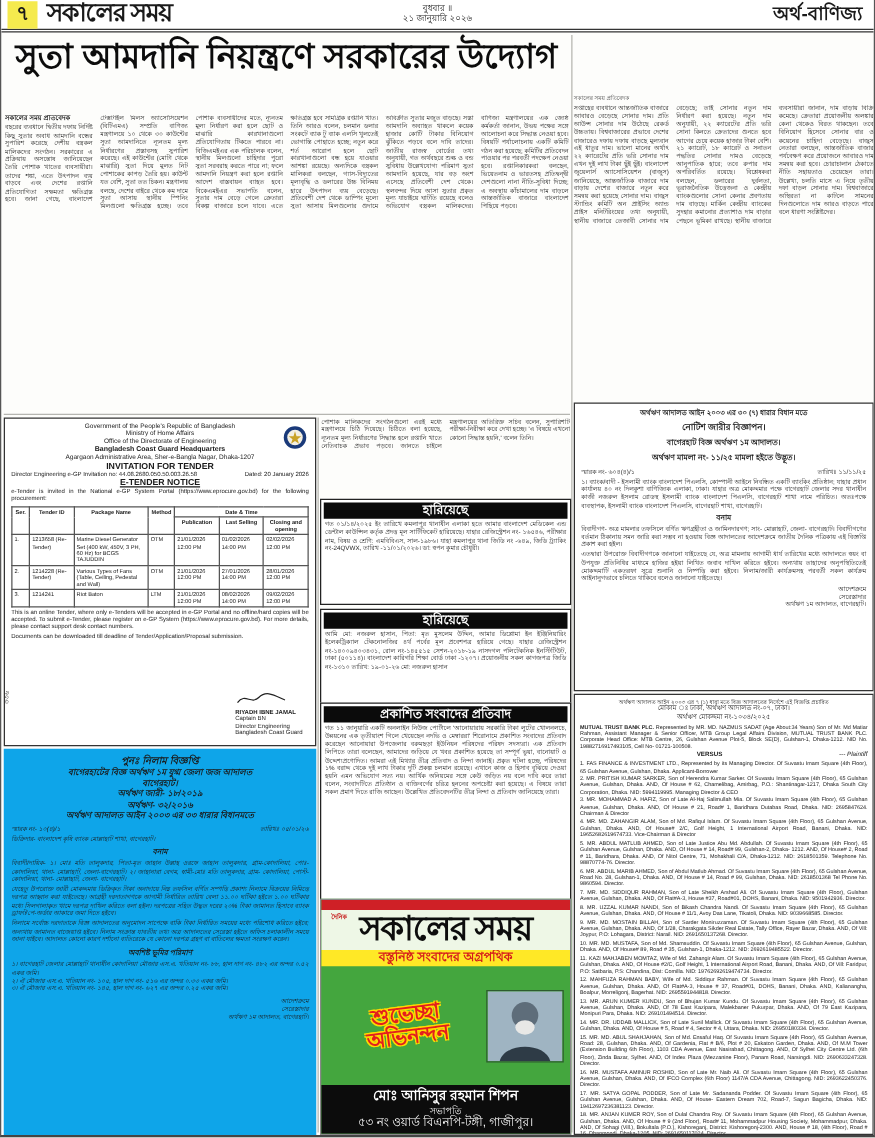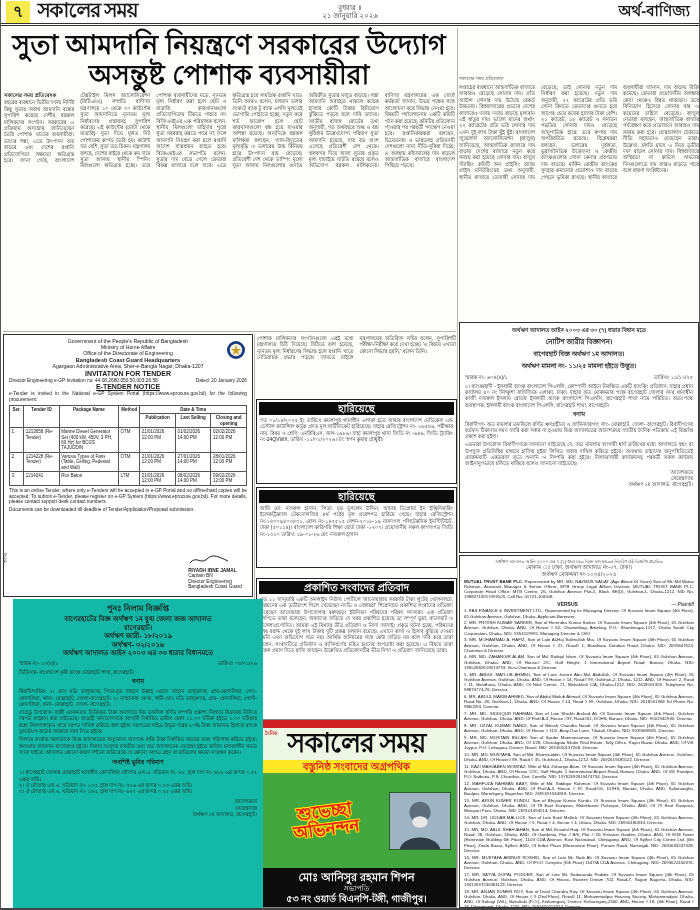--- a/index.html
+++ b/index.html
@@ -56,21 +56,21 @@
   .ad-slogan{background:#ffe826;color:#d61c1c;font-weight:800;font-size:10px;text-align:center;line-height:13px;}
   .ad-msg{color:#101010;font-weight:800;font-size:9.5px;line-height:12px;text-align:center;padding:2px 2px 1px;}
   .ad-mid{flex:1;display:flex;align-items:center;padding:0 5px;}
   .greet{flex:1;transform:rotate(-7deg);text-align:center;}
   .greet span{display:block;font-size:17px;font-weight:900;color:#e31e1e;line-height:18px;
      text-shadow:1px 1px 0 #ffd900,-1px -1px 0 #ffd900,1px -1px 0 #ffd900,-1px 1px 0 #ffd900;}
   .photo{width:62px;height:58px;border:1px solid #2d5c2d;}
   .ad-nameband{background:#0c0c0c;color:#fff;text-align:center;padding:2px 0 3px;}
   .ad-name{font-size:11px;font-weight:800;line-height:14px;}
   .ad-desig{font-size:7.5px;line-height:9px;}
-  .ad-org{font-size:9.5px;font-weight:bold;line-height:11px;}
+  .ad-org{font-size:9.5px;font-weight:normal;line-height:11px;}
   
   #court-box{position:absolute;left:458px;top:322px;width:240px;height:231px;border:1px solid #333;background:#fff;padding:3px 5px;}
   #court-box .c{text-align:center;}
   .cn-law{font-size:5.6px;font-weight:bold;}
   .cn-title{font-size:7px;font-weight:800;margin-top:1px;}
   .cn-sub{font-size:6.2px;font-weight:bold;margin-top:1px;}
   .cn-meta{display:flex;justify-content:space-between;font-size:5px;margin:2px 0 1px;}
   .cn-body{font-size:5px;line-height:6.2px;text-align:justify;}
   .cn-vs{text-align:center;font-weight:800;font-size:6px;margin:1px 0;}
   .cn-sig{text-align:right;font-size:5px;line-height:6px;margin-top:3px;}
@@ -78,21 +78,21 @@
   #mtb-box{position:absolute;left:458px;top:555px;width:240px;height:353px;border:1px solid #333;background:#fff;padding:3px 4px;overflow:hidden;}
   .mtb-intro{font-size:4.4px;text-align:center;line-height:5.2px;}
   .mtb-title{font-size:10px;font-weight:800;text-align:center;line-height:12px;margin:1px 0;}
   .mtb-court{font-size:5.4px;text-align:center;line-height:6.4px;}
   .mtb-p{font-size:4.35px;line-height:5.2px;text-align:justify;margin:1.5px 0;}
   .mtb-pl{font-weight:bold;}
   .mtb-vs{display:flex;align-items:center;font-size:5px;margin:1px 0;}
   .mtb-vs .v{flex:1;text-align:center;font-weight:800;}
   .mtb-vs .tag{font-style:italic;}
   
-  #auction{position:absolute;left:12px;top:599px;width:250px;height:309px;padding:3px 6px;background:#14b8a6;}
+  #auction{position:absolute;left:2px;top:599px;width:250px;height:309px;padding:3px 6px;background:#0ea5e9;font-style:italic;}
   #auction .c{text-align:center;}
   .au-title{font-size:8px;font-weight:800;}
   .au-line{font-size:6.8px;font-weight:bold;line-height:8.6px;}
   .au-meta{display:flex;justify-content:space-between;font-size:5px;margin:2px 0 1px;}
   .au-body{font-size:5px;line-height:6.3px;text-align:justify;}
   .au-vs{text-align:center;font-weight:800;font-size:6px;margin:1px 0;}
   .au-sub{text-align:center;font-weight:800;font-size:6px;margin:2px 0 1px;}
   .au-sig{text-align:right;font-size:5px;line-height:6.2px;margin-top:4px;}
 </style>
 </head>
@@ -109,21 +109,20 @@
     </span>
     <span class="section">অর্থ-বাণিজ্য</span>
   </div>
 
   <div class="vline" style="left:456px;top:28px;height:878px;"></div>
   <div class="vline" style="left:253px;top:334px;height:572px;"></div>
   <div class="hline" style="left:2px;top:331px;width:453px;"></div>
 
   <div class="headline-lead">
     <span>সুতা আমদানি নিয়ন্ত্রণে সরকারের উদ্যোগ</span><br>
-    <span>অসন্তুষ্ট পোশাক ব্যবসায়ীরা</span>
   </div>
   <div id="lead-body" class="bodytext">
     <span class="byline">সকালের সময় প্রতিবেদক</span>
     <span>বছরের ব্যবধানে দ্বিতীয় দফায় নির্দিষ্ট কিছু সুতার অবাধ আমদানি বন্ধের সুপারিশ করেছে দেশীয় বস্ত্রকল মালিকদের সংগঠন। সরকারের এ প্রক্রিয়ায় অসন্তোষ জানিয়েছেন তৈরি পোশাক খাতের ব্যবসায়ীরা। তাদের শঙ্কা, এতে উৎপাদন ব্যয় বাড়বে এবং দেশের রপ্তানি প্রতিযোগিতা সক্ষমতা ক্ষতিগ্রস্ত হবে। জানা গেছে, বাংলাদেশ টেক্সটাইল মিলস অ্যাসোসিয়েশন (বিটিএমএ) সম্প্রতি বাণিজ্য মন্ত্রণালয়ে ১০ থেকে ৩০ কাউন্টের সুতা আমদানিতে ন্যূনতম মূল্য নির্ধারণের প্রস্তাবসহ সুপারিশ করেছে। এই কাউন্টের (মোটা থেকে মাঝারি) সুতা দিয়ে মূলত নিট পোশাকের কাপড় তৈরি হয়। কাউন্ট যত বেশি, সুতা তত চিকন। মন্ত্রণালয় বলছে, দেশের বাইরে থেকে কম দামে সুতা আসায় স্থানীয় স্পিনিং মিলগুলো ক্ষতিগ্রস্ত হচ্ছে। তবে পোশাক ব্যবসায়ীদের মতে, ন্যূনতম মূল্য নির্ধারণ করা হলে ছোট ও মাঝারি কারখানাগুলো প্রতিযোগিতায় টিকতে পারবে না। বিজিএমইএর এক পরিচালক বলেন, স্থানীয় মিলগুলো চাহিদার পুরো সুতা সরবরাহ করতে পারে না; ফলে আমদানি নিয়ন্ত্রণ করা হলে রপ্তানি আদেশ বাস্তবায়ন ব্যাহত হবে। বিকেএমইএর সভাপতি বলেন, সুতার দাম বেড়ে গেলে ক্রেতারা বিকল্প বাজারে চলে যাবে। এতে ক্ষতিগ্রস্ত হবে সামগ্রিক রপ্তানি খাত। তিনি আরও বলেন, চলমান ডলার সংকটে ব্যাক টু ব্যাক এলসি খুলতেই ভোগান্তি পোহাতে হচ্ছে; নতুন করে শর্ত আরোপ হলে ছোট কারখানাগুলো বন্ধ হয়ে যাওয়ার আশঙ্কা রয়েছে। অন্যদিকে বস্ত্রকল মালিকরা বলছেন, গ্যাস-বিদ্যুতের মূল্যবৃদ্ধি ও ডলারের উচ্চ বিনিময় হারে উৎপাদন ব্যয় বেড়েছে। প্রতিবেশী দেশ থেকে ডাম্পিং মূল্যে সুতা আসায় মিলগুলোর গুদামে অবিক্রীত সুতার মজুত বাড়ছে। সস্তা আমদানি অব্যাহত থাকলে কয়েক হাজার কোটি টাকার বিনিয়োগ ঝুঁকিতে পড়বে বলে দাবি তাদের। জাতীয় রাজস্ব বোর্ডের তথ্য অনুযায়ী, গত অর্থবছরে শুল্ক ও বন্ড সুবিধায় উল্লেখযোগ্য পরিমাণ সুতা আমদানি হয়েছে, যার বড় অংশ এসেছে প্রতিবেশী দেশ থেকে। স্থলবন্দর দিয়ে আসা সুতার প্রকৃত মূল্য যাচাইয়ে ঘাটতি রয়েছে বলেও অভিযোগ বস্ত্রকল মালিকদের। বাণিজ্য মন্ত্রণালয়ের এক জ্যেষ্ঠ কর্মকর্তা জানান, উভয় পক্ষের সঙ্গে আলোচনা করে সিদ্ধান্ত নেওয়া হবে। বিষয়টি পর্যালোচনায় একটি কমিটি গঠন করা হয়েছে; কমিটির প্রতিবেদন পাওয়ার পর পরবর্তী পদক্ষেপ নেওয়া হবে। রপ্তানিকারকরা বলছেন, ভিয়েতনাম ও ভারতসহ প্রতিদ্বন্দ্বী দেশগুলো নানা নীতি-সুবিধা দিচ্ছে; এ অবস্থায় কাঁচামালের দাম বাড়লে আন্তর্জাতিক বাজারে বাংলাদেশ পিছিয়ে পড়বে।</span>
   </div>
   <div id="cont-text" class="bodytext">
     <span>পোশাক মালিকদের সংগঠনগুলো এরই মধ্যে মন্ত্রণালয়ে চিঠি দিয়েছে। চিঠিতে বলা হয়েছে, ন্যূনতম মূল্য নির্ধারণের সিদ্ধান্ত হলে রপ্তানি খাতে নেতিবাচক প্রভাব পড়বে। জানতে চাইলে মন্ত্রণালয়ের অতিরিক্ত সচিব বলেন, সুপারিশটি পরীক্ষা-নিরীক্ষা করে দেখা হচ্ছে। 'এ বিষয়ে এখনো কোনো সিদ্ধান্ত হয়নি,' বলেন তিনি।</span>
   </div>
 
   <div class="gold-meta">
@@ -219,21 +218,21 @@
 
   <div class="noticebox" style="top:399px;height:85px;">
     <div class="blackbar">হারিয়েছে</div>
     <div class="bodytext">গত ০১/১৪/২০২৫ ইং তারিখে কমলাপুর থানাধীন এলাকা হতে আমার বাংলাদেশ মেডিকেল এন্ড ডেন্টাল কাউন্সিল কর্তৃক প্রদত্ত মূল সার্টিফিকেট হারিয়েছে। যাহার রেজিস্ট্রেশন নং- ১৬৫৪৬, পরীক্ষার নাম, বিষয় ও শ্রেণি: এমবিবিএস, সাল-১৯৮৬। যাহা কমলাপুর থানা জিডি নং -৬৪৯, জিডি ট্র্যাকিং নং-24QVWX, তারিখ -১১/০১/২০২৬। ডা: স্বপন কুমার চৌধুরী।</div>
   </div>
   <div class="noticebox" style="top:487px;height:81px;">
     <div class="blackbar">হারিয়েছে</div>
     <div class="bodytext">আমি মো: নজরুল হাসান, পিতা: মৃত মুসলেম উদ্দিন, আমার ডিপ্লোমা ইন ইঞ্জিনিয়ারিং ইলেকট্রিক্যাল টেকনোলজির ৪র্থ পর্বের মূল প্রবেশপত্র হারিয়ে গেছে। যাহার রেজিস্ট্রেশন নং-১৪০০৯৪০৩৪৩১, রোল নং-১৪৫৫১৫ সেশন-২০১৮-১৯ নাসদগল পলিটেকনিক ইনস্টিটিউট, ঢাকা (৫০১১৪)। বাংলাদেশ কারিগরি শিক্ষা বোর্ড ঢাকা -১২০৭। প্রয়োজনীয় সকল কাগজপত্র জিডি নং-১৩১০ তারিখ: ১৯-০১-২৬ মো: নজরুল হাসান</div>
   </div>
 
-  <div class="noticebox" style="top:578px;height:182px;">
+  <div class="noticebox" style="top:562px;height:182px;">
     <div class="blackbar">প্রকাশিত সংবাদের প্রতিবাদ</div>
     <div class="bodytext">গত ১১ জানুয়ারি একটি অনলাইন নিউজ পোর্টালে 'আনোয়ারায় সরকারি টাকা লুটের খোলনলচে, উন্নয়নের এক তৃতীয়াংশ গিলে খেয়েছেন নদভি ও মেম্বাররা' শিরোনামে প্রকাশিত সংবাদের প্রতিবাদ করেছেন আনোয়ারা উপজেলার বরুমছড়া ইউনিয়ন পরিষদের পরিষদ সদস্যরা। এক প্রতিবাদ লিপিতে তারা বলেছেন, আমাদের জড়িয়ে যে খবর প্রকাশিত হয়েছে তা সম্পূর্ণ ভুয়া, বানোয়াট ও উদ্দেশ্যপ্রণোদিত। আমরা এই মিথ্যার তীব্র প্রতিবাদ ও নিন্দা জানাই। প্রকৃত ঘটনা হচ্ছে, পরিষদের ১% বরাদ্দ থেকে দুই লাখ টাকার দুটি প্রকল্প চলমান রয়েছে। এখানে কাজ ও হিসাব বুঝিয়ে দেওয়া হয়নি এমন অভিযোগ সত্য নয়। আর্থিক অনিয়মের সঙ্গে কেউ জড়িত নয় বলে দাবি করে তারা বলেন, সংবাদটিতে প্রতিষ্ঠান ও ব্যক্তিবর্গের চরিত্র হননের অপচেষ্টা করা হয়েছে। এ বিষয়ে তারা সকল প্রমাণ দিতে রাজি আছেন। উল্লেখিত প্রতিবেদনটির তীব্র নিন্দা ও প্রতিবাদ জানিয়েছে তারা।</div>
   </div>
 
   <div id="ad-box">
     <div class="ad-ribbon"></div>
     <div class="ad-logoarea">
       <span class="ad-dainik">দৈনিক</span>
       <div class="ad-logo">সকালের সময়</div>
     </div>

